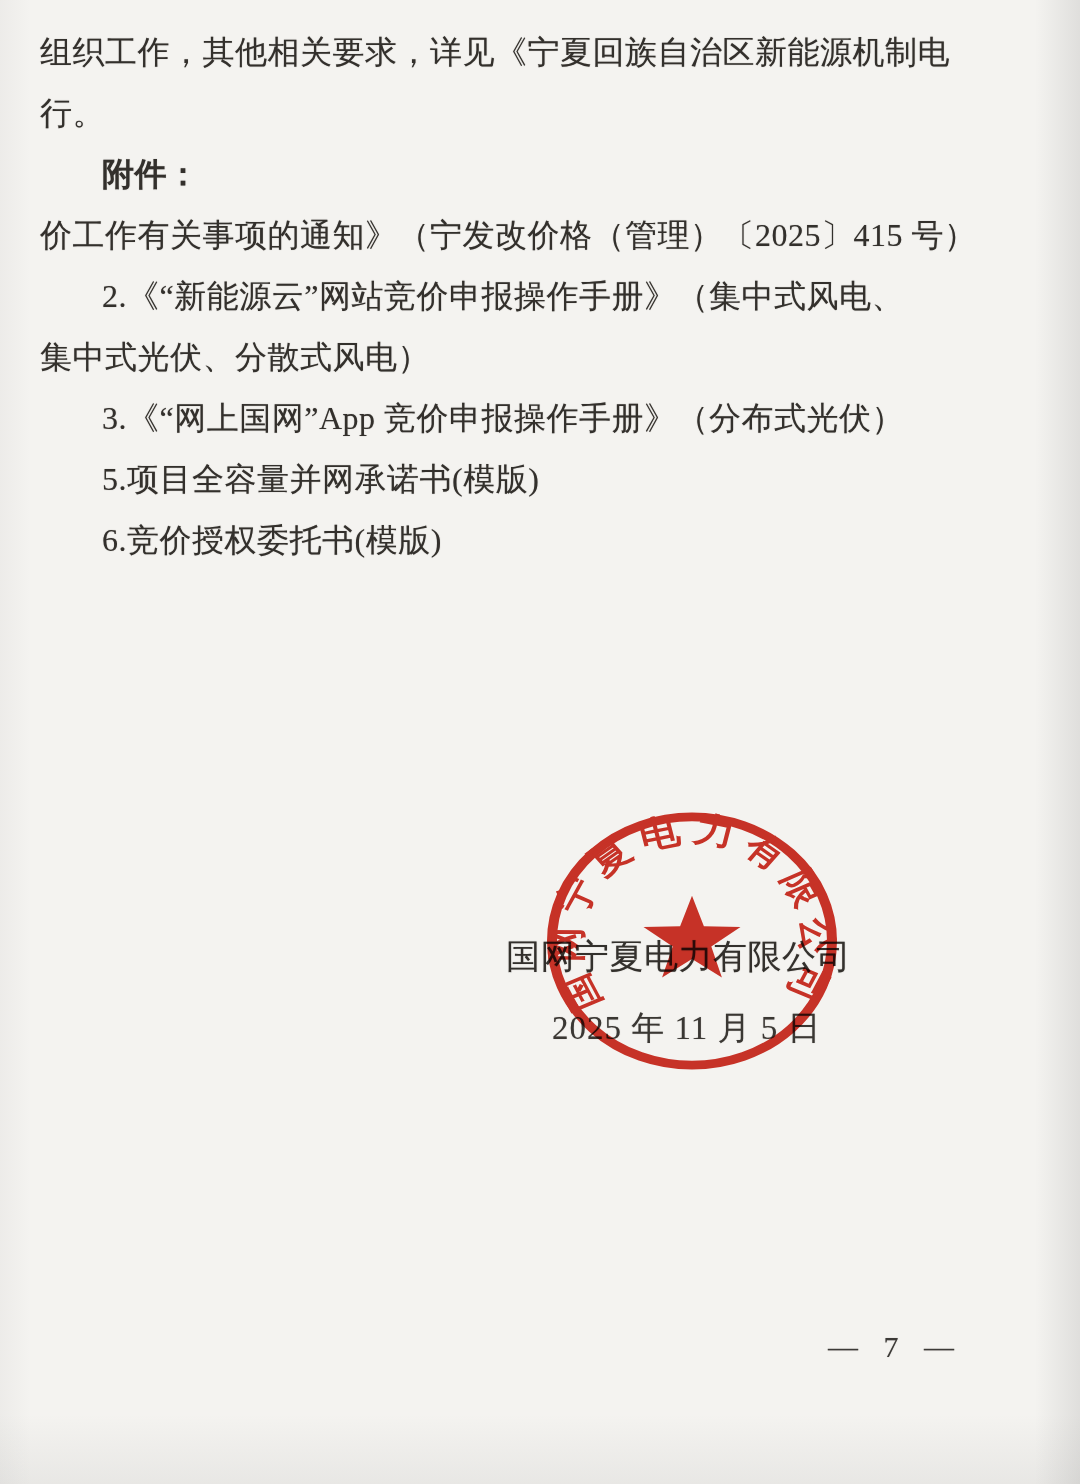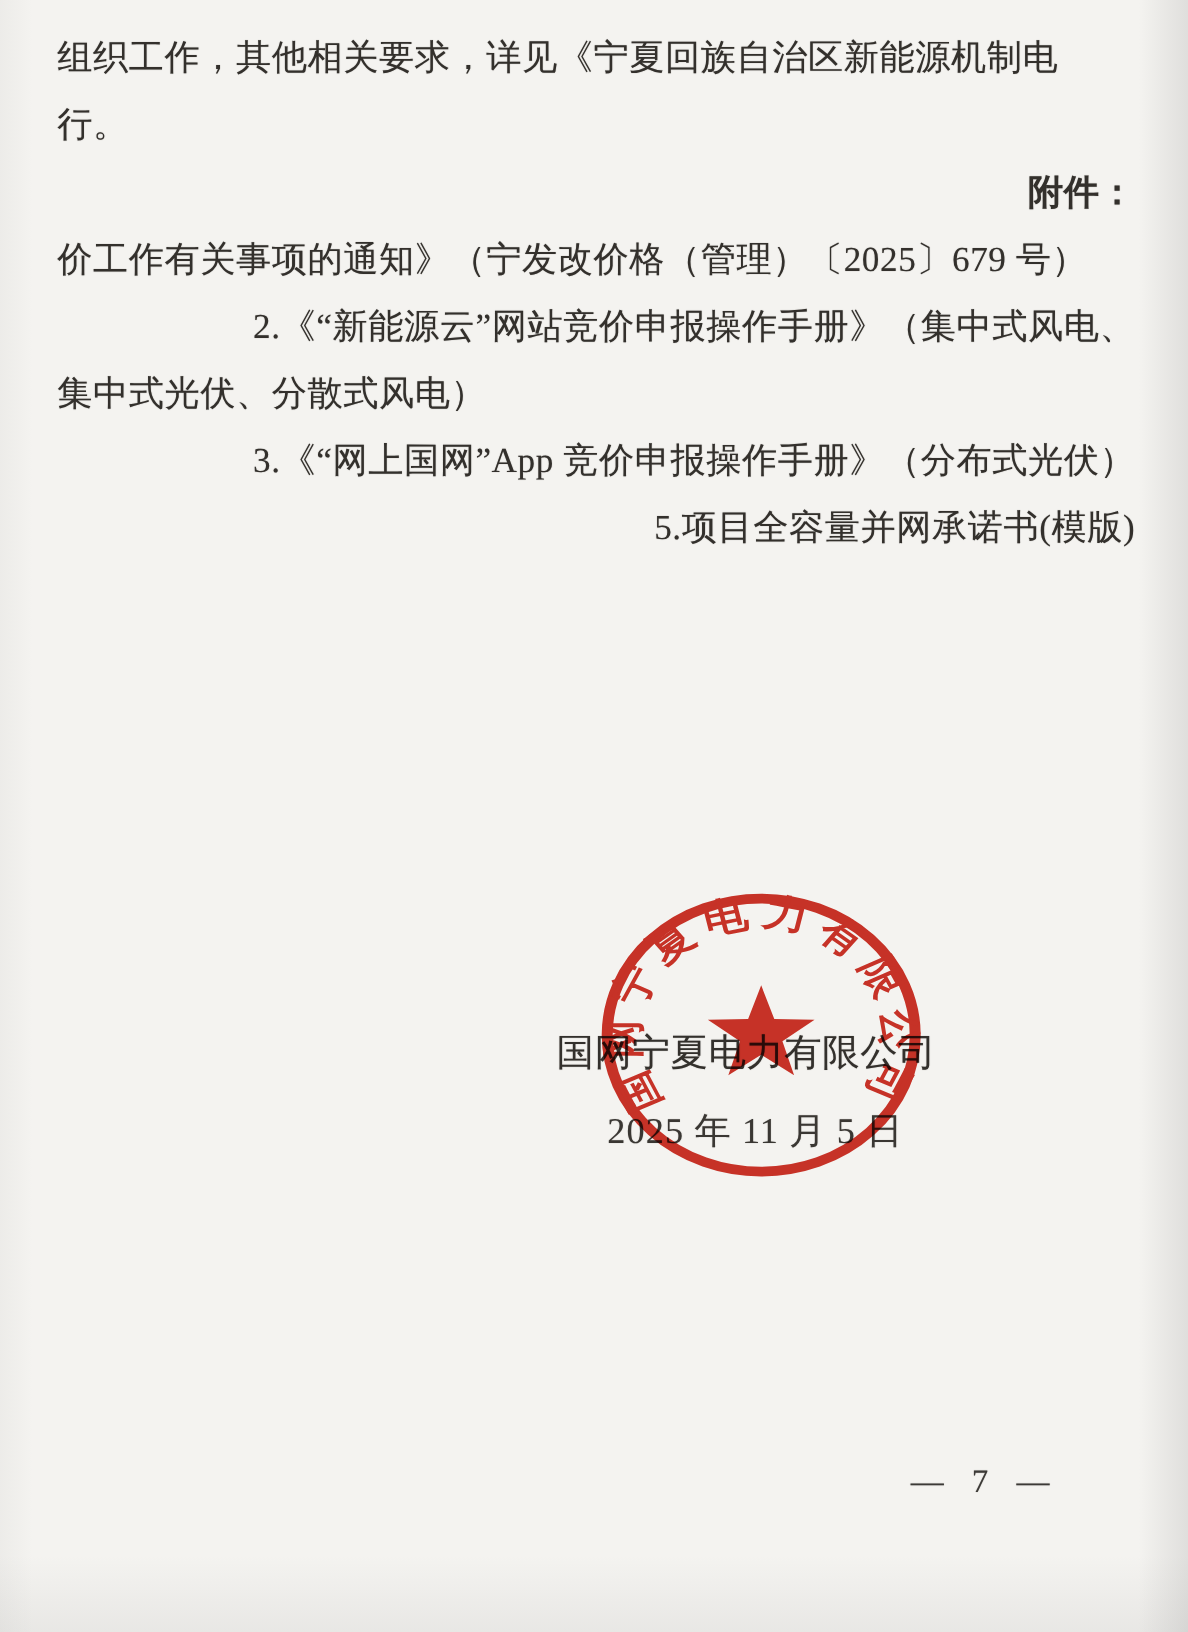--- a/index.html
+++ b/index.html
@@ -11,32 +11,32 @@
     overflow: hidden;
   }
   .page {
     position: absolute; inset: 0;
     background: linear-gradient(to left, rgba(150,150,150,0.22), rgba(150,150,150,0) 45px),
                 linear-gradient(to right, rgba(170,170,170,0.10), rgba(170,170,170,0) 30px),
                 linear-gradient(to top, rgba(160,160,160,0.14), rgba(160,160,160,0) 70px),
                 #f4f3f0;
   }
   .doc-body {
-    position: absolute; top: 22px; left: 52px; width: 980px;
+    position: absolute; top: 22px; left: 40px; width: 980px;
     color: #33302c;
   }
   .line {
     font-size: 32px;
     line-height: 61px;
     height: 61px;
     letter-spacing: 0.5px;
     white-space: nowrap;
     text-shadow: 0 0 1px rgba(60,55,50,0.45);
   }
-  .indent { padding-left: 62px; text-align: right; }
+  .indent { padding-left: 62px; }
   .bold { font-weight: bold; }
 
   .sig-company {
     position: absolute; top: 934px; left: 506px;
     font-size: 34px; color: #33302c; letter-spacing: 0.5px;
     white-space: nowrap; text-shadow: 0 0 1px rgba(60,55,50,0.45);
   }
   .sig-date {
     position: absolute; top: 1006px; left: 552px;
     font-size: 33px; color: #3a3733; letter-spacing: 1px;
@@ -58,25 +58,26 @@
 </style>
 </head>
 <body>
 
 <div class="page">
 
   <div class="doc-body">
     <div class="line">组织工作，其他相关要求，详见《宁夏回族自治区新能源机制电</div>
     <div class="line">行。</div>
     <div class="line indent bold">附件：</div>
-    <div class="line">价工作有关事项的通知》（宁发改价格（管理）〔2025〕679 号）</div>
+    <div class="line">价工作有关事项的通知》（宁发改价格（管理）〔2025〕415 号）</div>
     <div class="line indent">2.《“新能源云”网站竞价申报操作手册》（集中式风电、</div>
     <div class="line">集中式光伏、分散式风电）</div>
     <div class="line indent">3.《“网上国网”App 竞价申报操作手册》（分布式光伏）</div>
     <div class="line indent">5.项目全容量并网承诺书(模版)</div>
+    <div class="line indent">6.竞价授权委托书(模版)</div>
   </div>
 
   <div class="sig-company">国网宁夏电力有限公司</div>
   <div class="sig-date">2025 年 11 月 5 日</div>
 
   <svg class="seal" viewBox="0 0 300 300" preserveAspectRatio="none" xmlns="http://www.w3.org/2000/svg">
     <circle cx="150" cy="150" r="140" fill="none" stroke="#cc2418" stroke-width="10"></circle>
     <path id="sealArc" d="M 70.8 229.2 A 112 112 0 1 1 229.2 229.2" fill="none"></path>
     <text font-size="40" font-weight="bold" fill="#cc2418" letter-spacing="10" font-family="Liberation Serif, DejaVu Serif, serif">
       <textPath href="#sealArc" startOffset="50%" text-anchor="middle">国网宁夏电力有限公司</textPath>

